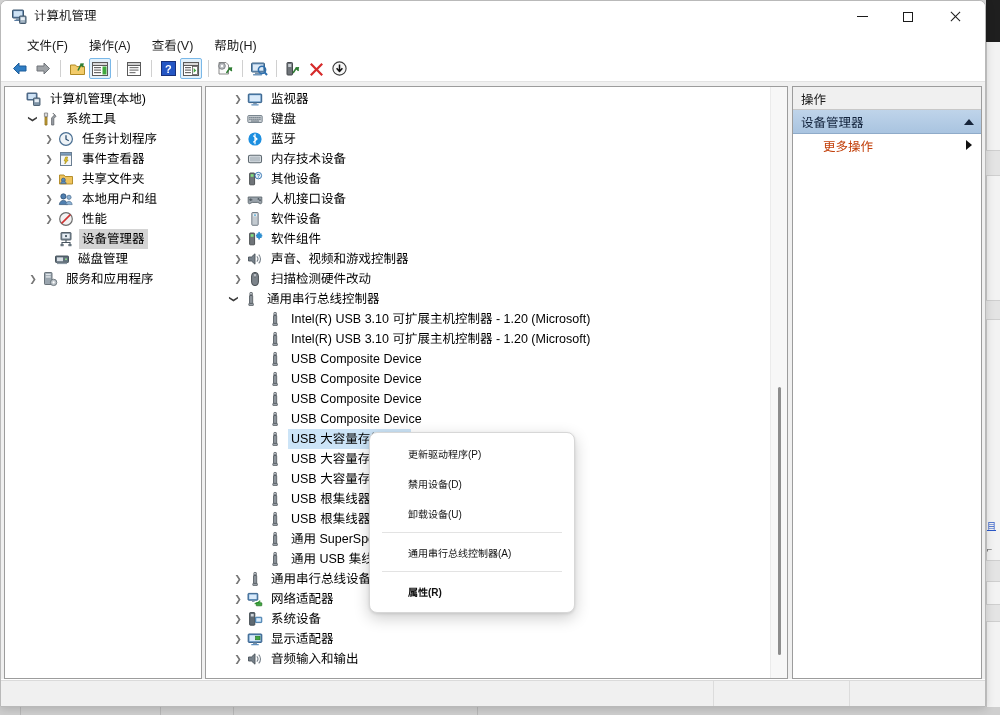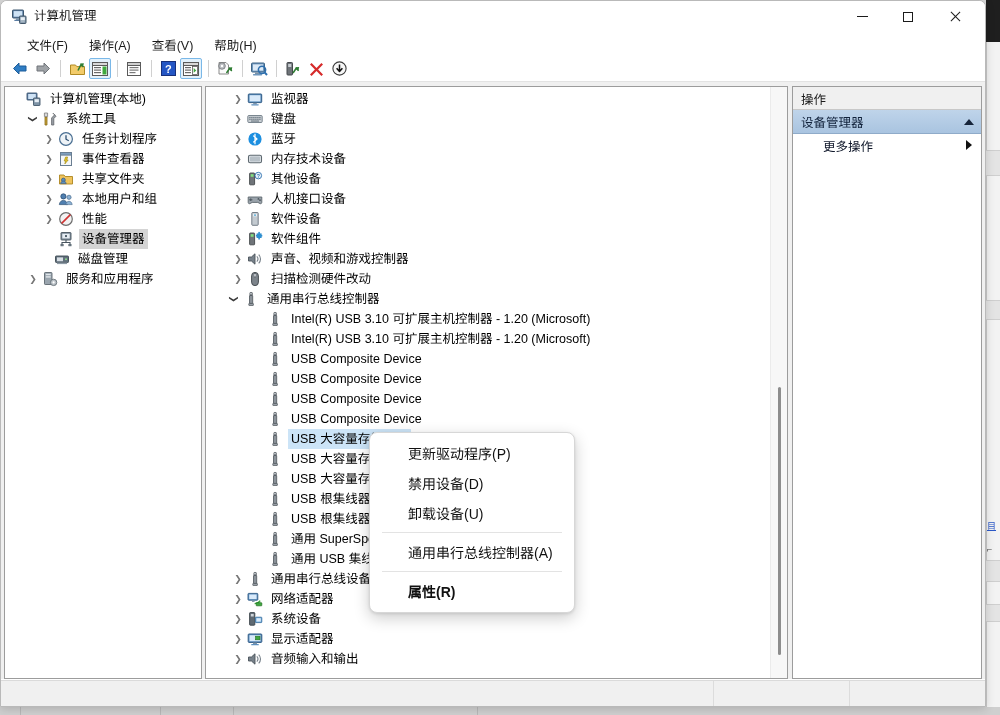--- a/index.html
+++ b/index.html
@@ -288,21 +288,21 @@
     border-right: 5px solid transparent;
     border-bottom: 6px solid #16243a;
   }
   .action-row {
     height: 22px;
     display: flex;
     align-items: center;
     justify-content: space-between;
     padding: 0 9px 0 30px;
     font-size: 12.5px;
-    color: #0f172a;
+    color: #c2410c;
     cursor: default;
   }
   .action-row .submenu-tri {
     width: 0; height: 0;
     border-top: 5px solid transparent;
     border-bottom: 5px solid transparent;
     border-left: 6px solid #111;
   }
 
   
@@ -365,21 +365,21 @@
     box-shadow: 0 5px 16px rgba(0,0,0,0.20), 0 1px 3px rgba(0,0,0,0.10);
     padding: 5px 0 6px 0;
     box-sizing: border-box;
     z-index: 50;
   }
   .ctx-item {
     height: 30px;
     display: flex;
     align-items: center;
     padding-left: 38px;
-    font-size: 14px;
+    font-size: 10px;
     color: #111111;
     cursor: default;
     white-space: nowrap;
   }
   .ctx-item.bold { font-weight: bold; }
   .ctx-sep {
     height: 1px;
     background: #e3e3e3;
     margin: 4px 12px 4px 12px;
   }

